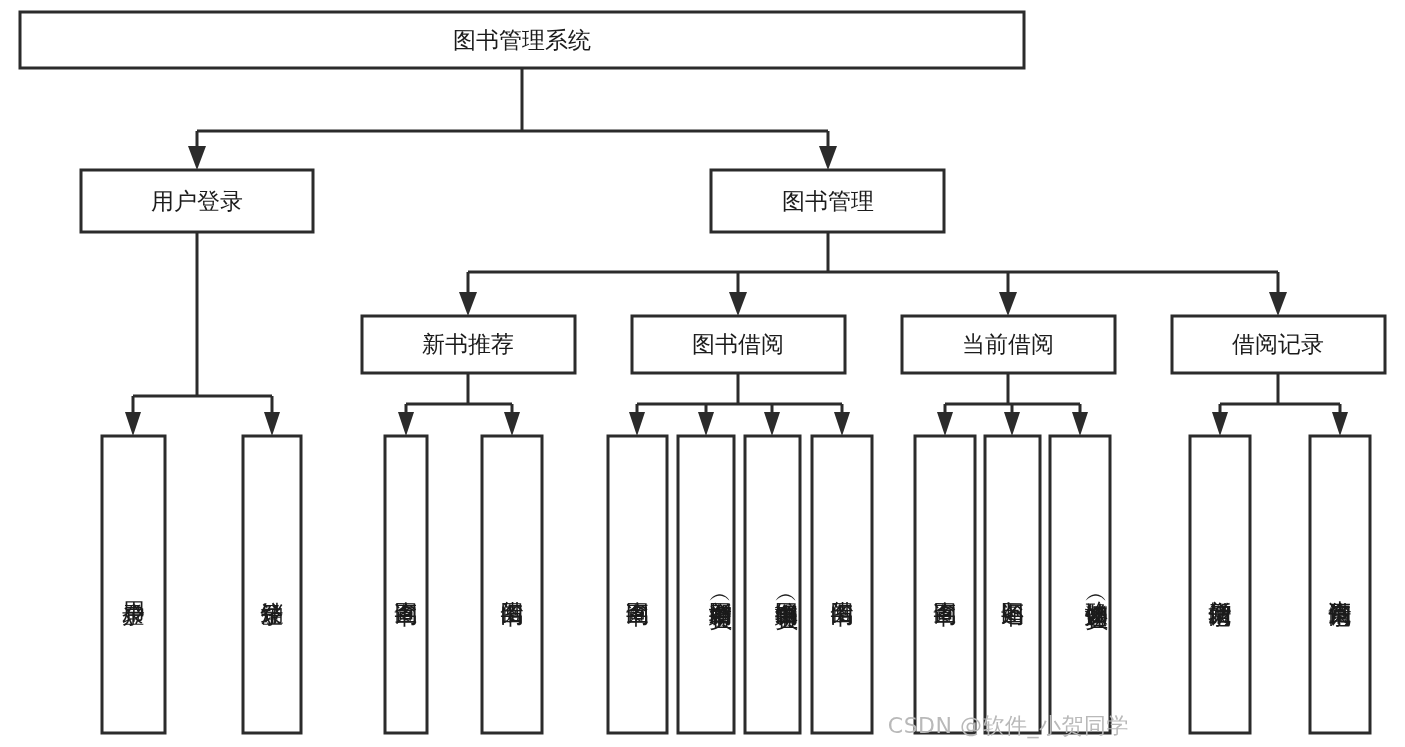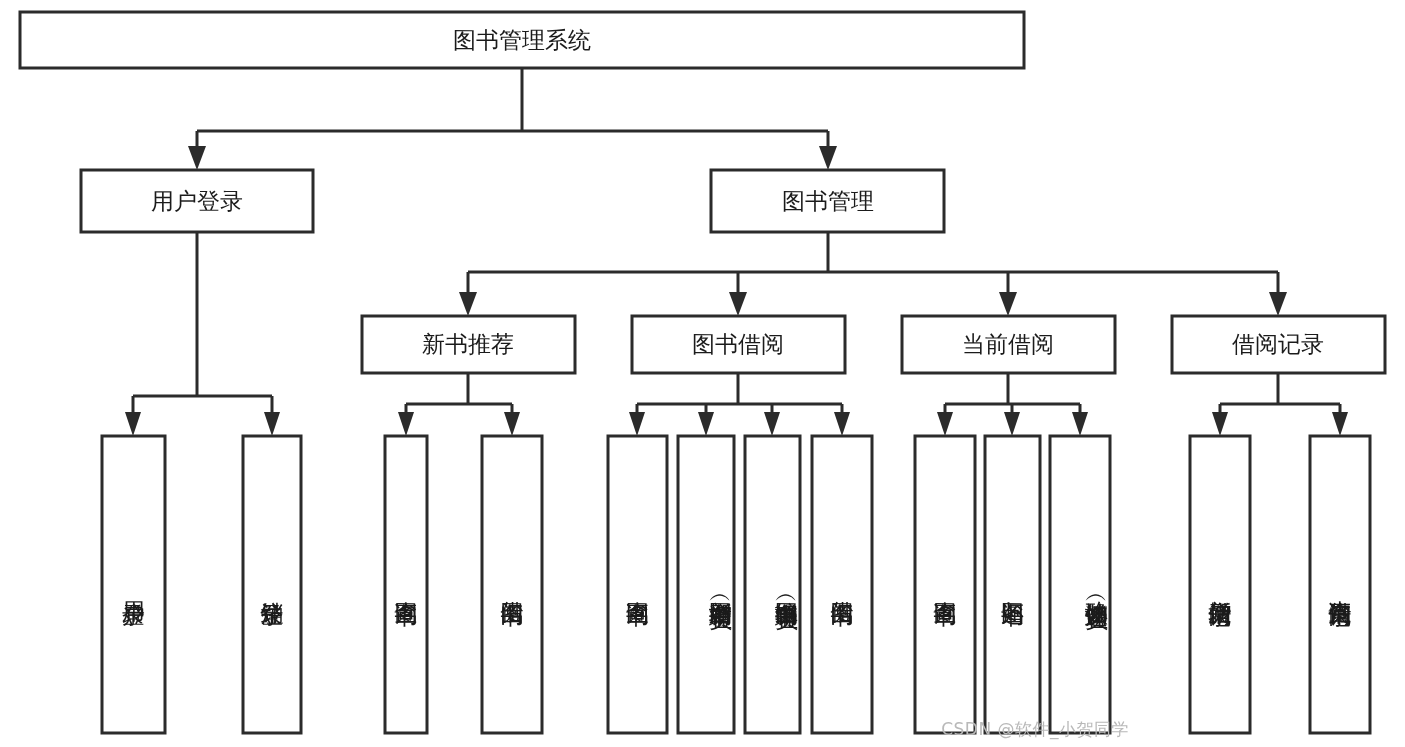--- a/index.html
+++ b/index.html
@@ -62,21 +62,21 @@
     justify-content: center;
     text-align: center;
     white-space: normal;
     pointer-events: none;
   }
   .watermark {
     position: absolute;
     right: 8px;
     bottom: 6px;
     font-family: "DejaVu Sans", "Liberation Sans", sans-serif;
-    font-size: 17px;
+    font-size: 22px;
     color: #b9b9b9;
     white-space: nowrap;
     letter-spacing: 0.5px;
   }
 </style>
 </head>
 <body>
 
 <div id="diagram-root">
 

